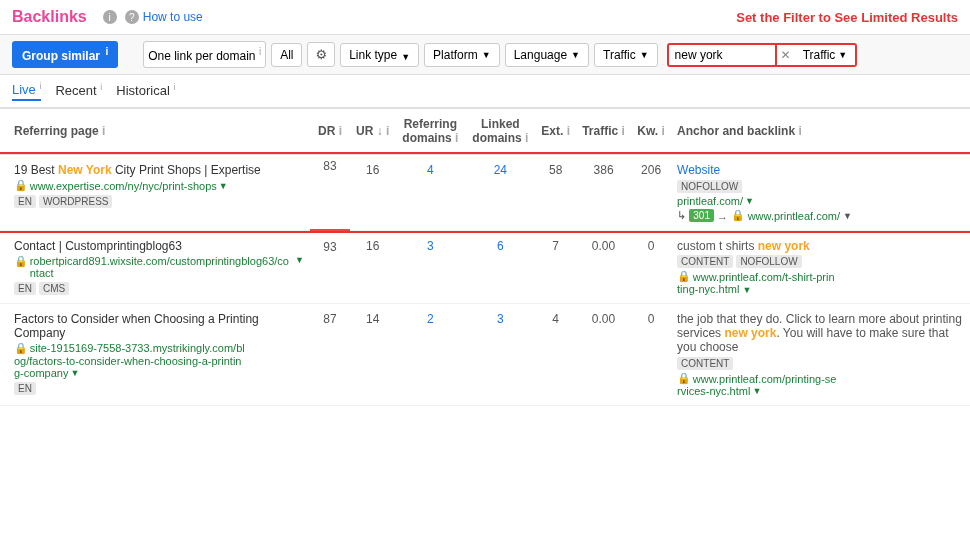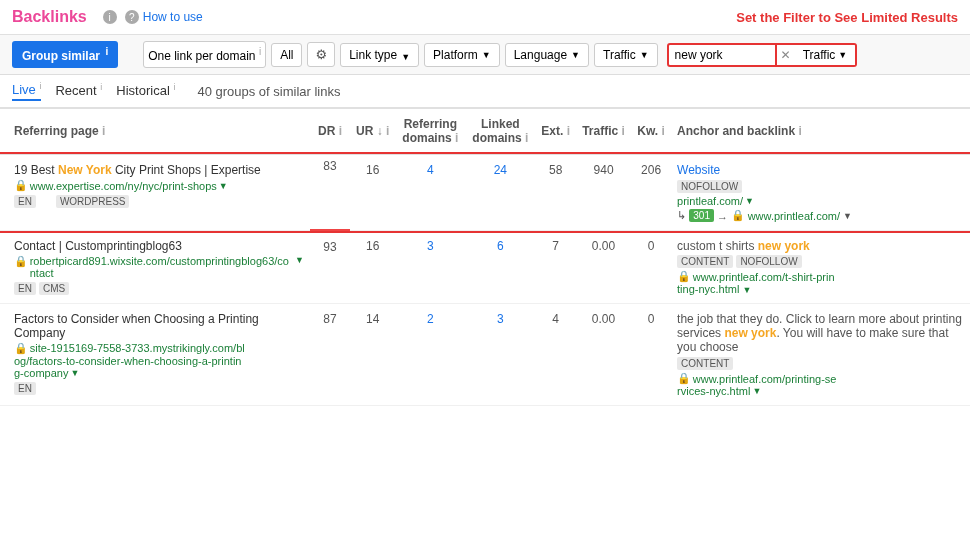--- a/index.html
+++ b/index.html
@@ -65,21 +65,20 @@
     <span style="font-size:9px;color:#aaa;vertical-align:super;">i</span>
   </span>
   <span style="font-size:13px;color:#333;cursor:pointer;padding-bottom:2px;">
     <span>Recent</span>
     <span style="font-size:9px;color:#aaa;vertical-align:super;">i</span>
   </span>
   <span style="font-size:13px;color:#333;cursor:pointer;padding-bottom:2px;">
     <span>Historical</span>
     <span style="font-size:9px;color:#aaa;vertical-align:super;">i</span>
   </span>
-  <span style="font-size:13px;color:#555;margin-left:8px;">40 groups of similar links</span>
 </div>
 
 <div style="padding:0;">
   <table>
     <thead>
       <tr>
         <th class="col-page" style="padding:8px 6px 8px 14px;font-size:12px;color:#555;border-bottom:2px solid #e0e0e0;">
           Referring page <span style="color:#aaa;">i</span>
         </th>
         <th style="padding:8px 6px;font-size:12px;color:#555;border-bottom:2px solid #e0e0e0;text-align:center;width:40px;cursor:pointer;">DR <span style="color:#aaa;">i</span></th>
@@ -99,29 +98,29 @@
           <div style="color:#333;font-size:12px;">
             19 Best <span style="color:#f5a623;font-weight:bold;">New York</span> City Print Shops | Expertise
           </div>
           <div style="color:#1a7f37;font-size:11px;display:flex;align-items:center;gap:2px;margin-top:2px;">
             <span>🔒</span>
             <span>www.expertise.com/ny/nyc/print-shops</span>
             <span style="font-size:9px;cursor:pointer;">▼</span>
           </div>
           <div style="display:flex;gap:3px;margin-top:3px;">
             <span style="background:#e8e8e8;color:#555;font-size:10px;padding:1px 4px;border-radius:2px;">EN</span>
-            <span style="background:#e8e8e8;color:#555;font-size:10px;padding:1px 4px;border-radius:2px;margin-left:17px;">WORDPRESS</span>
+            <span style="background:#e8e8e8;color:#555;font-size:10px;padding:1px 4px;border-radius:2px;">WORDPRESS</span>
           </div>
         </td>
         <td style="padding:4px 6px;text-align:center;vertical-align:top;border-bottom:3px solid #ef4444;color:#555;">83</td>
         <td style="padding:8px 6px;text-align:center;vertical-align:top;border-bottom:1px solid #f0f0f0;color:#555;">16</td>
         <td style="padding:8px 6px;text-align:center;vertical-align:top;border-bottom:1px solid #f0f0f0;color:#1a73e8;font-weight:500;">4</td>
         <td style="padding:8px 6px;text-align:center;vertical-align:top;border-bottom:1px solid #f0f0f0;color:#1a73e8;font-weight:500;">24</td>
         <td style="padding:8px 6px;text-align:center;vertical-align:top;border-bottom:1px solid #f0f0f0;color:#555;">58</td>
-        <td style="padding:8px 6px;text-align:center;vertical-align:top;border-bottom:1px solid #f0f0f0;color:#555;">940</td>
+        <td style="padding:8px 6px;text-align:center;vertical-align:top;border-bottom:1px solid #f0f0f0;color:#555;">386</td>
         <td style="padding:8px 6px;text-align:center;vertical-align:top;border-bottom:1px solid #f0f0f0;color:#555;">206</td>
         <td style="padding:8px 6px;vertical-align:top;border-bottom:1px solid #f0f0f0;">
           <div>
             <a style="color:#1a73e8;font-size:12px;text-decoration:none;">Website</a>
           </div>
           <div style="margin-top:2px;">
             <span style="background:#e8e8e8;color:#555;font-size:10px;padding:1px 4px;border-radius:2px;">NOFOLLOW</span>
           </div>
           <div style="color:#1a7f37;font-size:11px;margin-top:2px;display:flex;align-items:center;gap:2px;">
             <span>printleaf.com/</span>

